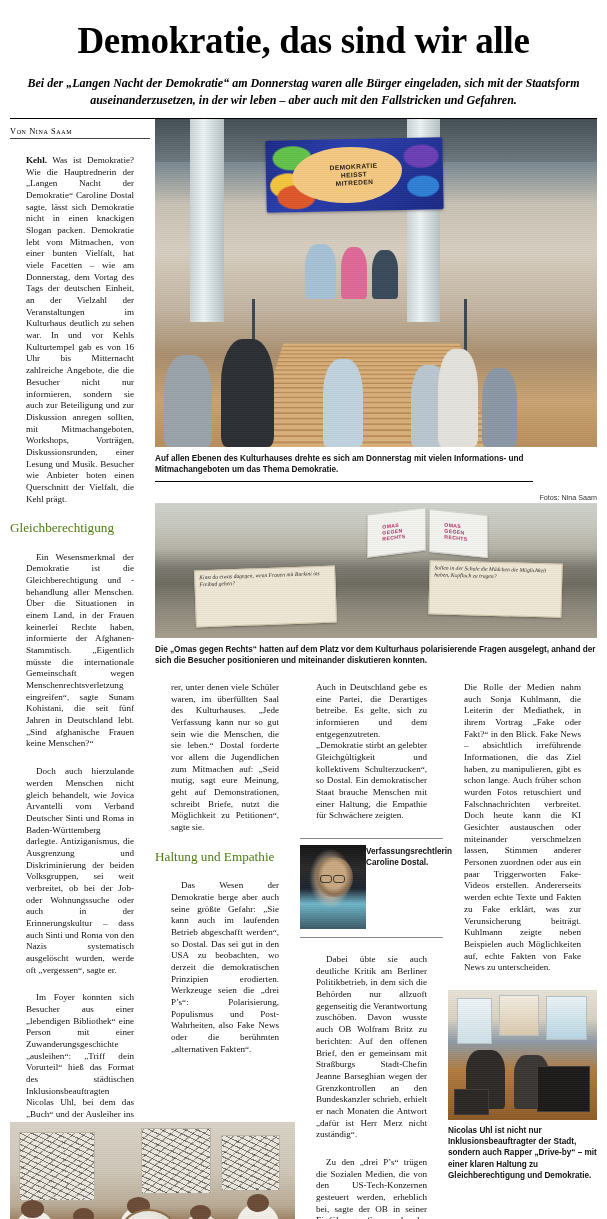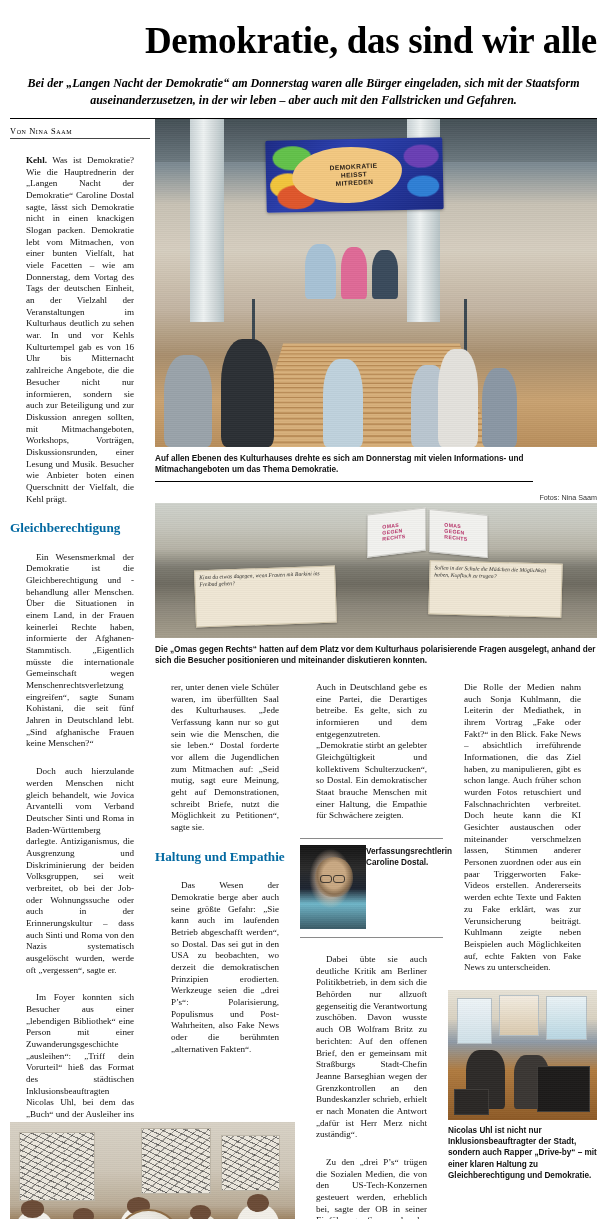--- a/index.html
+++ b/index.html
@@ -16,21 +16,21 @@
     box-sizing:border-box;
     padding:0 10px;
   }
 
   
   .headline{
     font-family:"Liberation Serif", serif;
     font-size:37px;
     font-weight:700;
     letter-spacing:-0.3px;
-    text-align:right;
+    text-align:center;
     line-height:1.0;
     margin:22px 0 0 0;
     color:#000;
   }
   .subhead{
     font-family:"Liberation Serif", serif;
     font-style:italic;
     font-weight:700;
     font-size:12px;
     line-height:1.42;
@@ -74,25 +74,25 @@
     color:#000;
   }
   .byline-rule{
     border:0;border-top:1.4px solid #444;
     margin:0 0 6px 0;
   }
   .lead-loc{font-weight:700;}
 
   .subhd{
     font-family:"Liberation Serif", serif;
-    font-weight:700;
+    font-weight:400;
     font-size:13.2px;
     line-height:1.1;
     margin:9px 0 7px 0;
-    color:#0369a1;
+    color:#4d7c0f;
   }
 
   
   .caption{
     font-family:"Liberation Sans", sans-serif;
     font-weight:700;
     font-size:8.2px;
     line-height:1.37;
     color:#111;
   }

